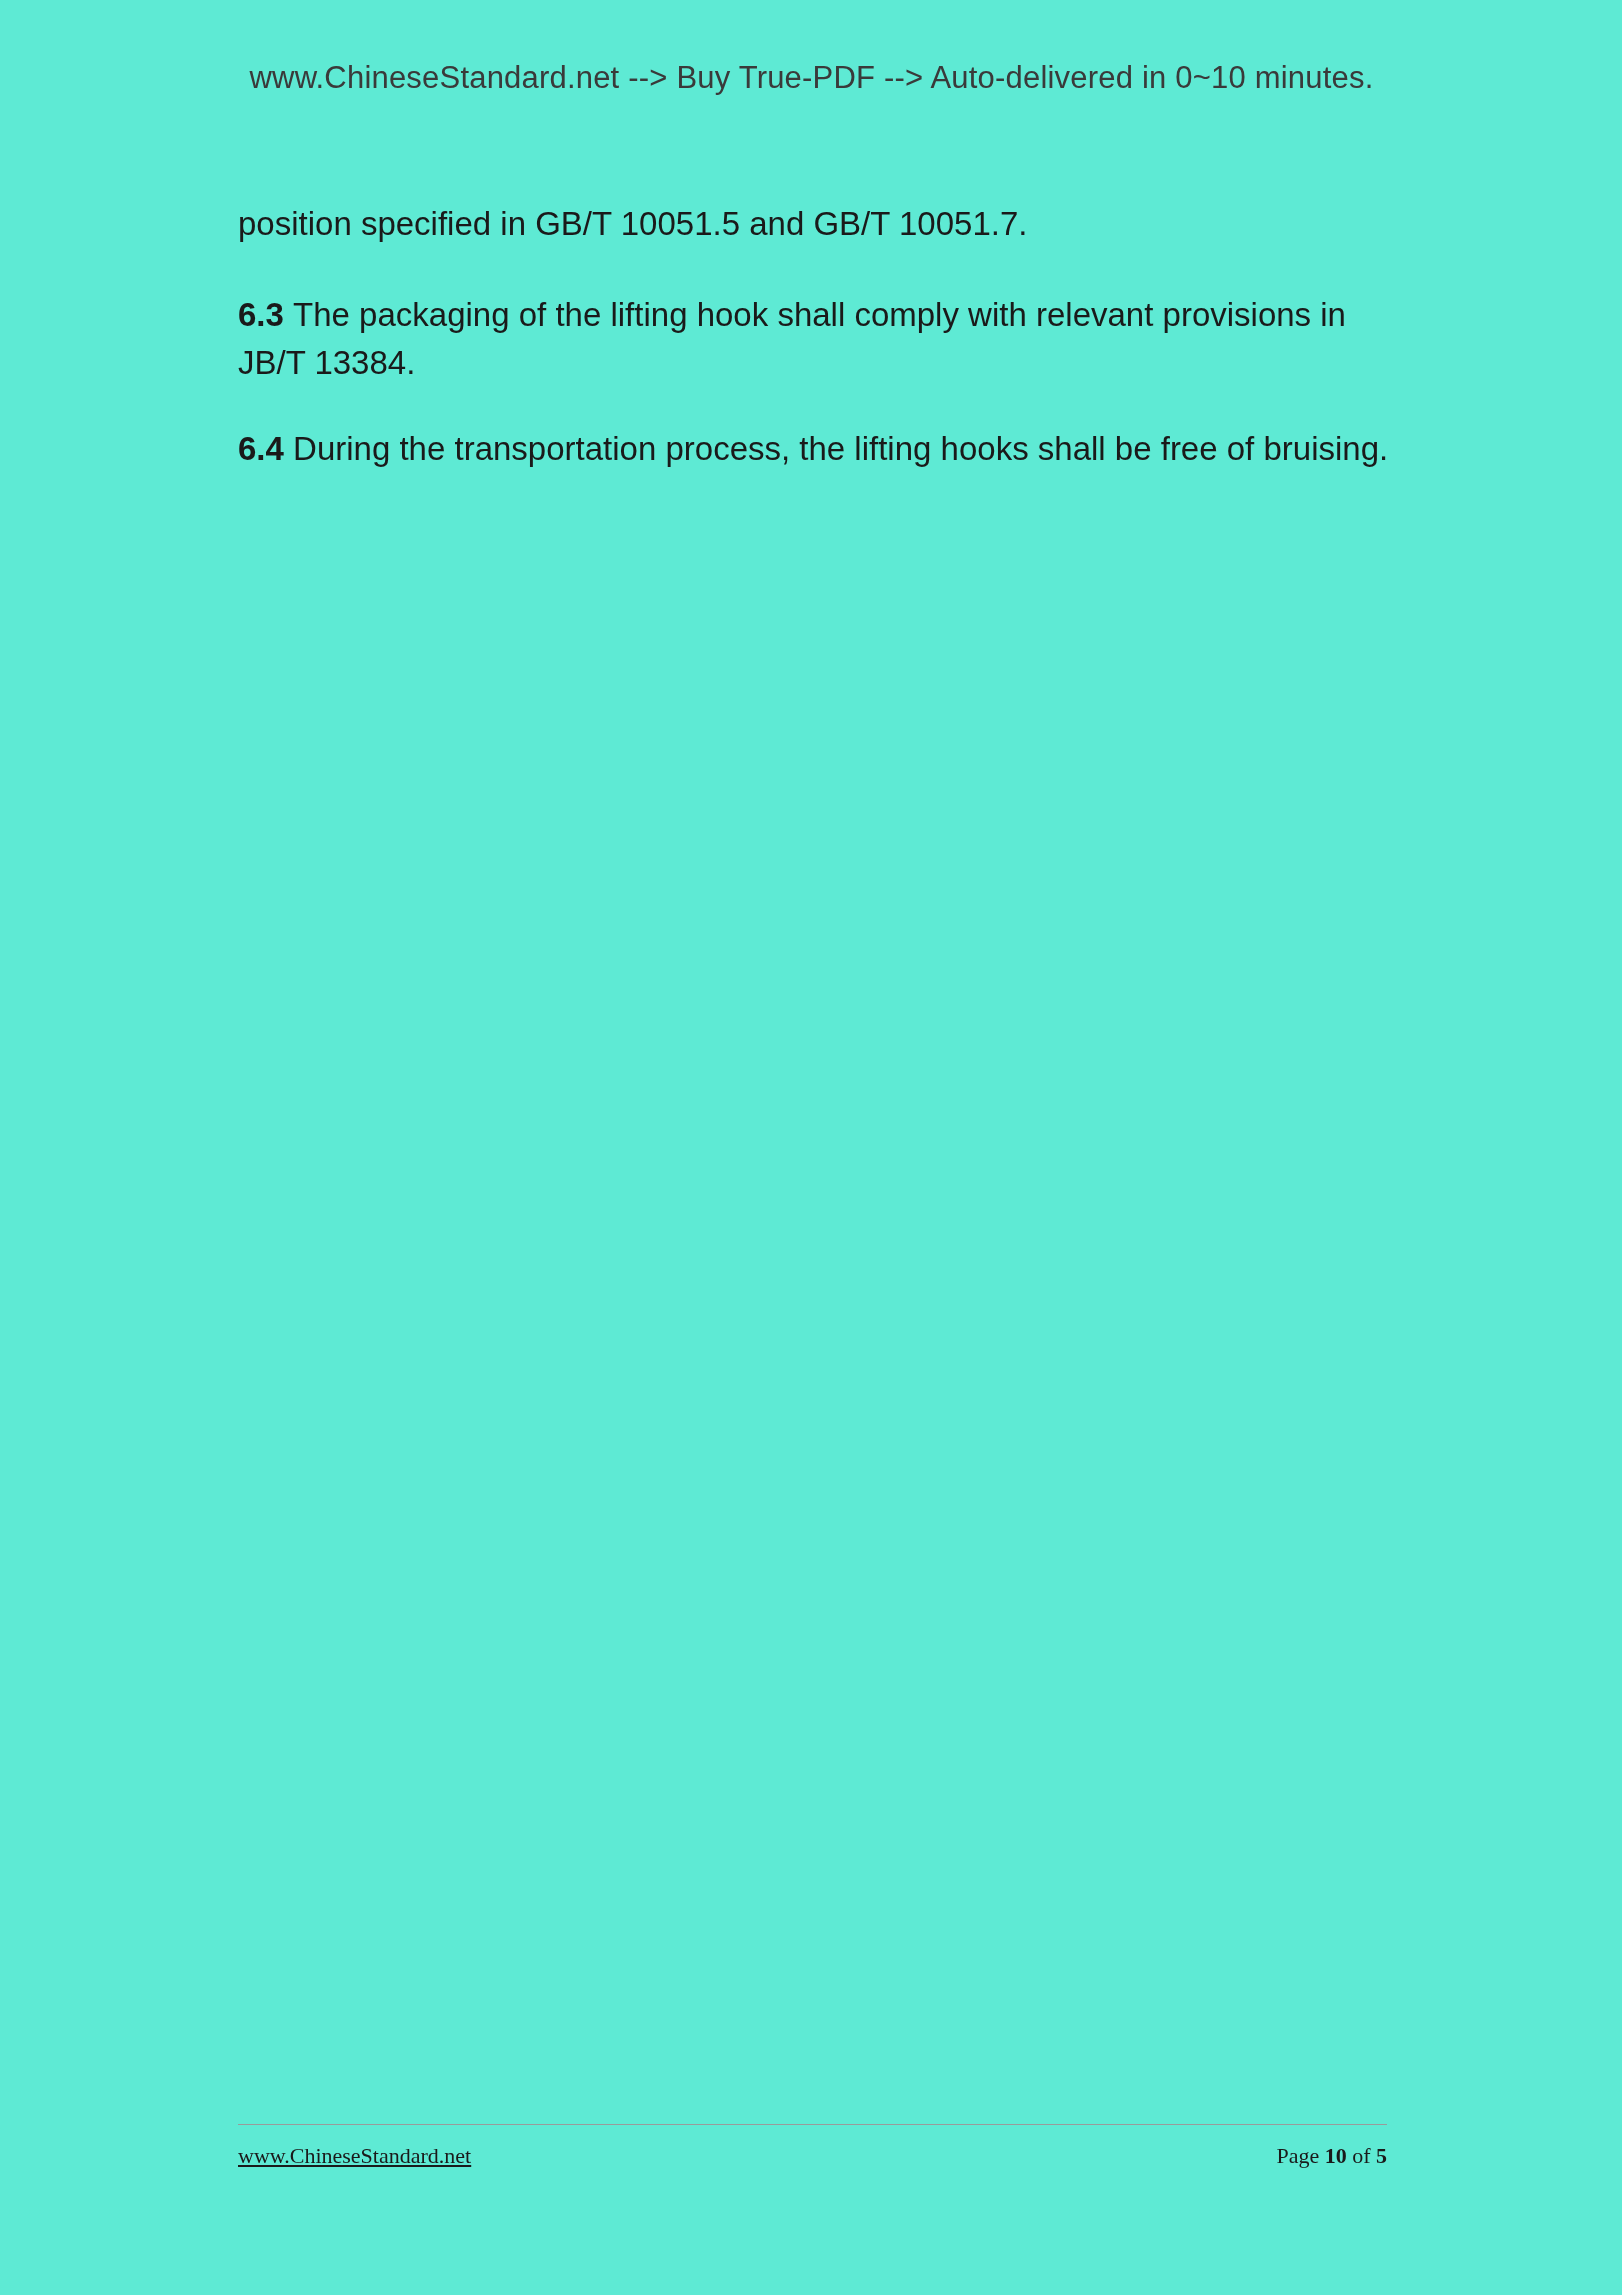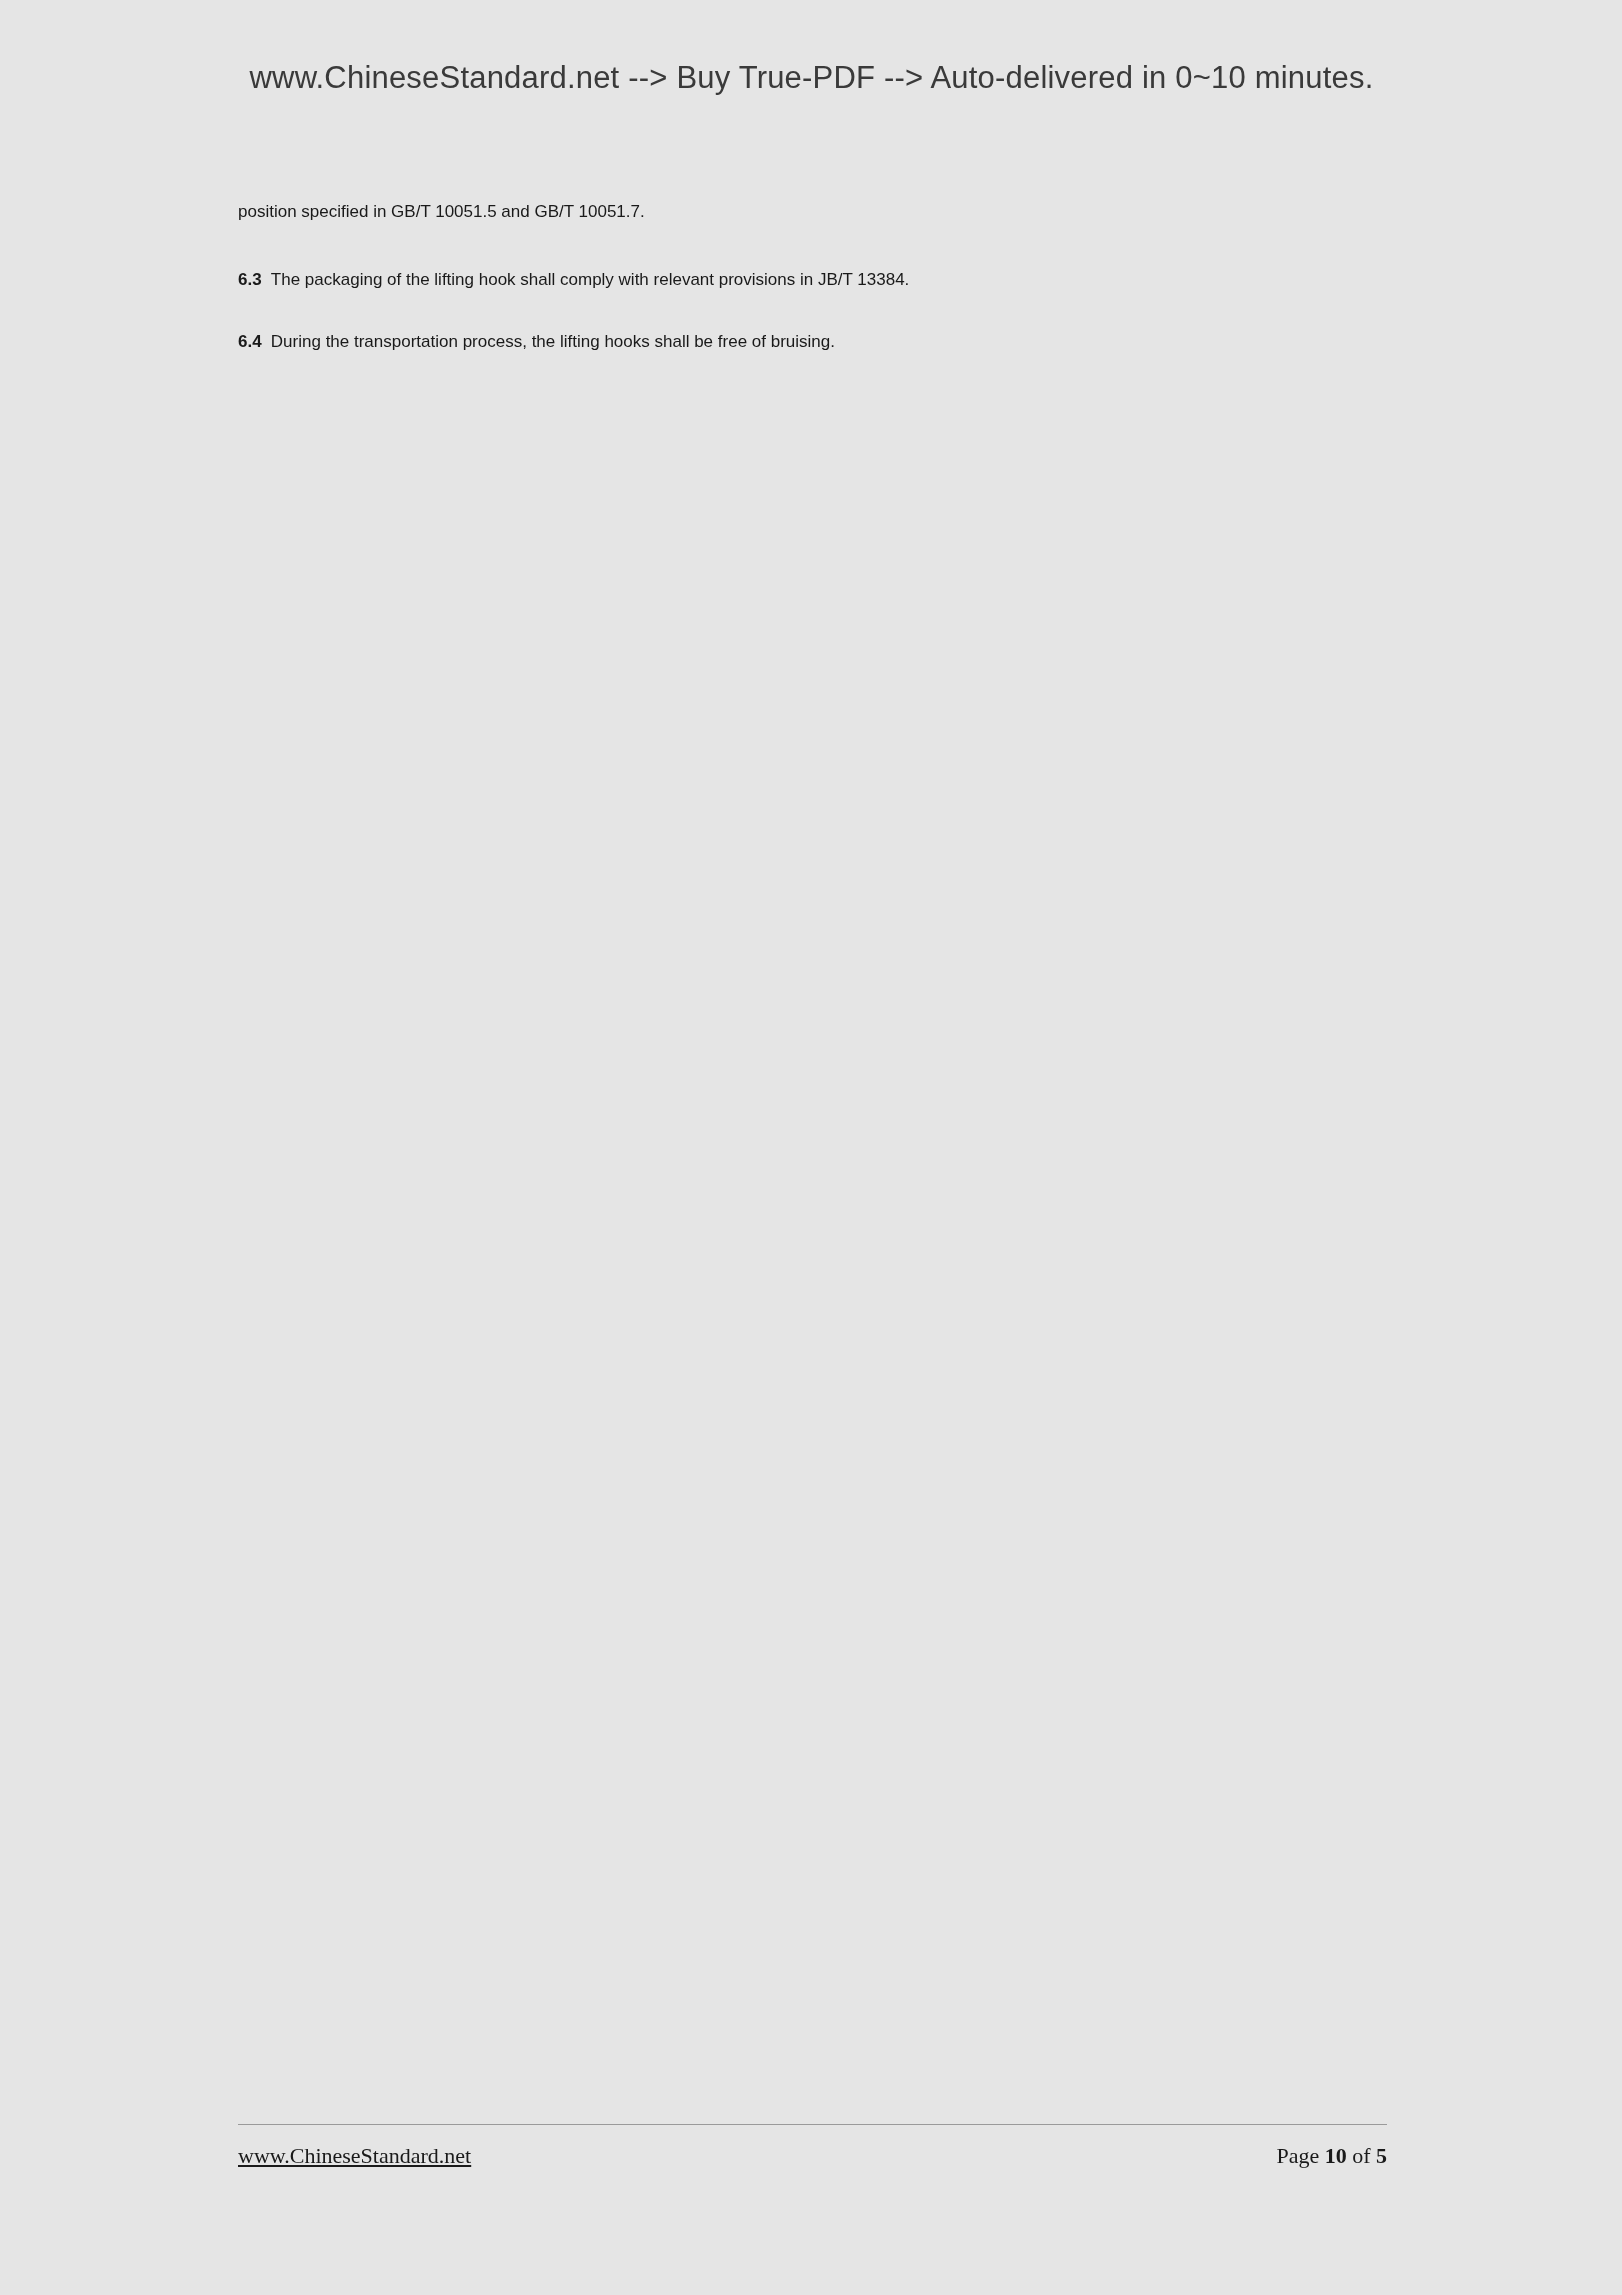--- a/index.html
+++ b/index.html
@@ -14,21 +14,21 @@
     font-family: "Liberation Sans", sans-serif;
     color: #000000;
     overflow: hidden;
   }
 
   .page {
     position: absolute;
     top: 0; left: 0;
     width: 1623px;
     height: 2295px;
-    background: #e5e5e5;
+    background: #5eead4;
   }
 
   
   .header-banner {
     position: absolute;
     top: 60px;
     left: 0;
     width: 1623px;
     text-align: center;
     font-size: 31px;
@@ -40,21 +40,21 @@
 
   
   .content {
     position: absolute;
     top: 200px;
     left: 238px;
     width: 1159px;
   }
 
   .para {
-    font-size: 17px;
+    font-size: 33px;
     line-height: 1.45;
     color: #1a1a1a;
     margin: 0 0 38px 0;
     text-align: left;
     font-family: "Liberation Sans", sans-serif;
   }
 
   .para .num {
     font-weight: bold;
   }

